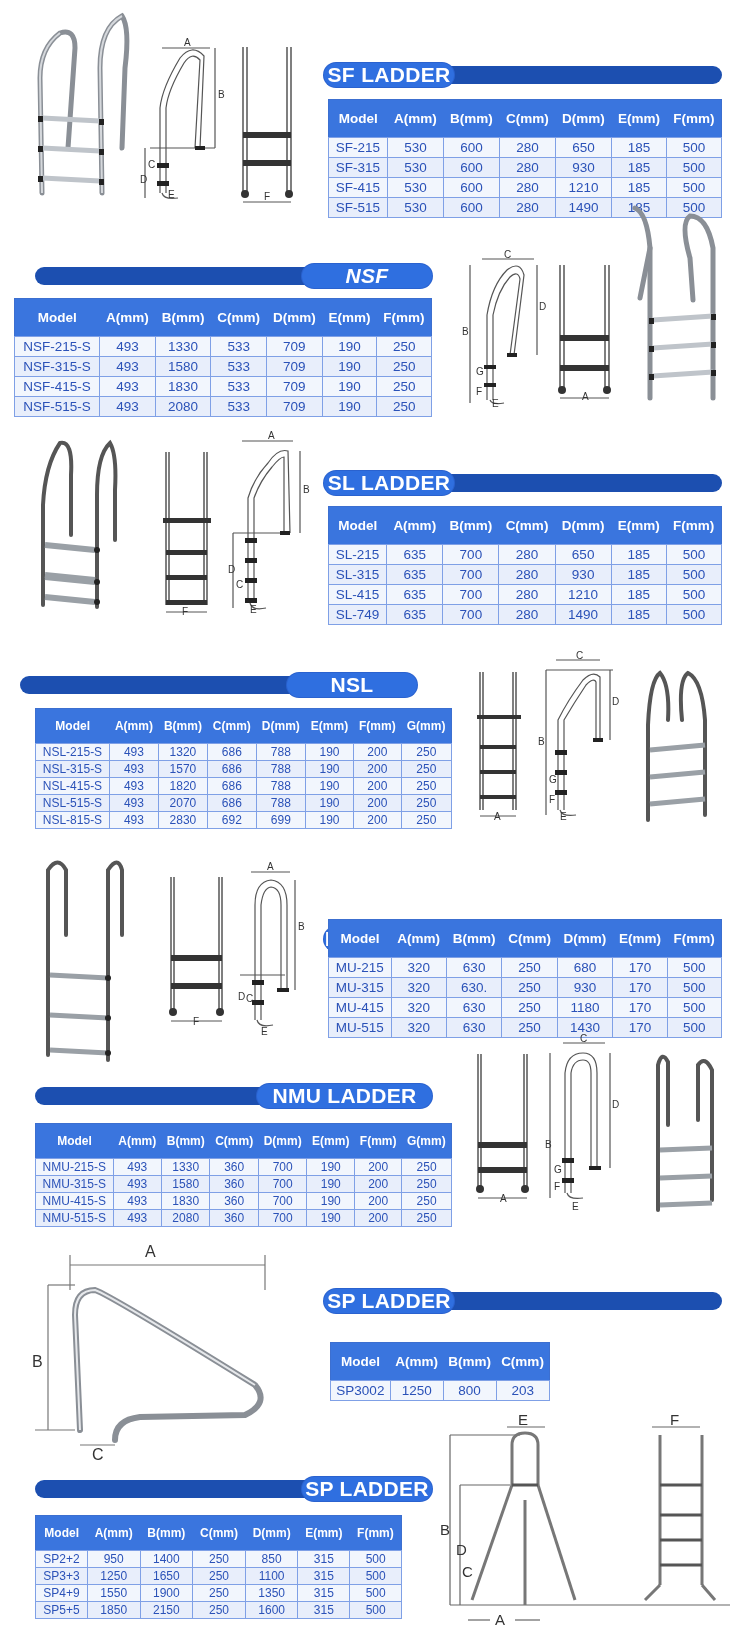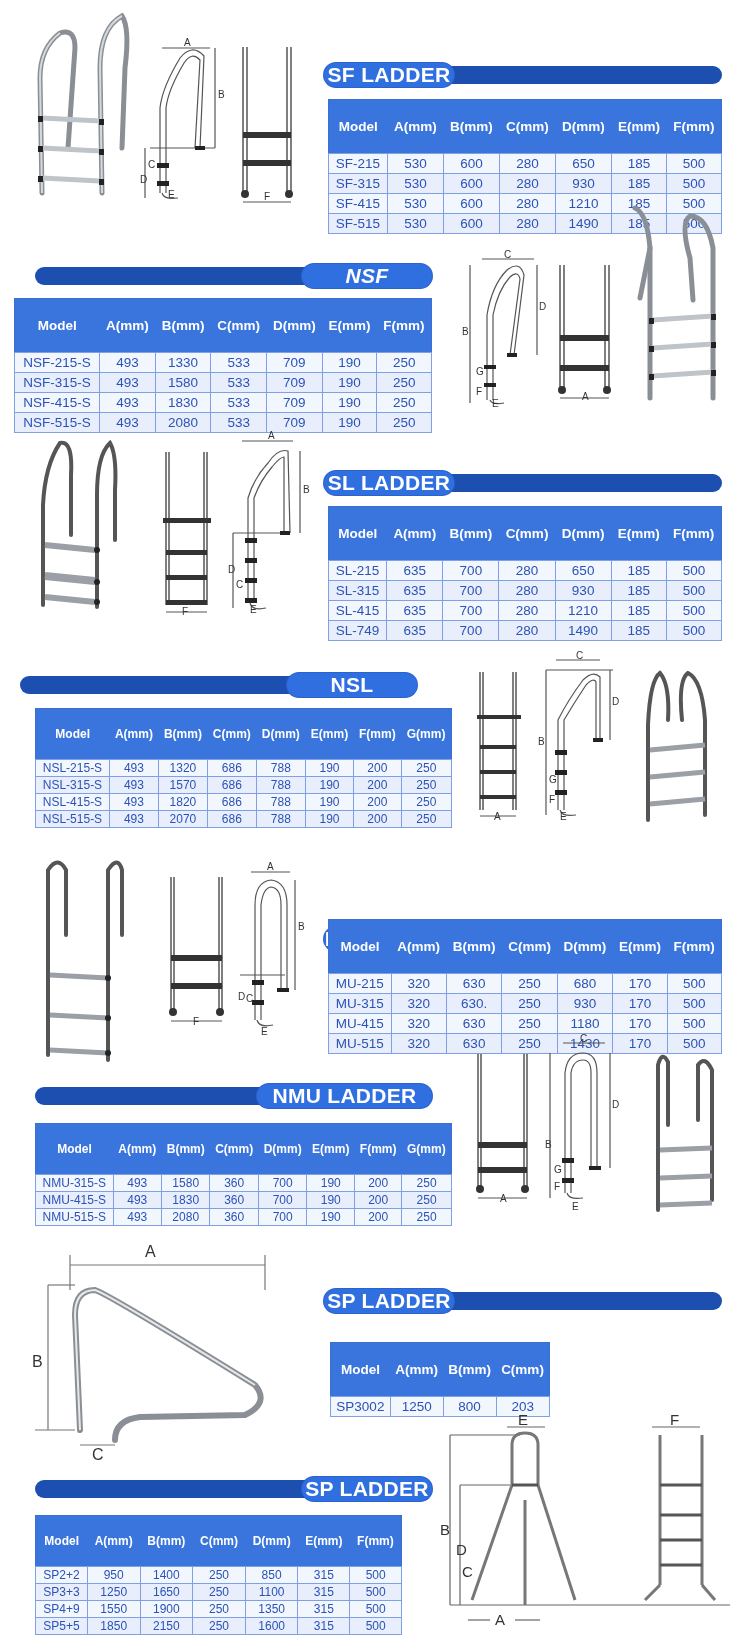--- a/index.html
+++ b/index.html
@@ -9,21 +9,21 @@
   .banner .bar { position:absolute; top:3px; bottom:3px; left:0; right:0;
                  background:#1c4fb0; border-radius:12px; }
   .banner .pill { position:absolute; top:0; bottom:0; width:130px; background:#2f6fe0;
                   border-radius:13px; color:#fff; font-weight:bold; font-size:21px;
                   line-height:24px; text-align:center; letter-spacing:0.3px;
                   box-shadow:0 0 0 1px #2a62cf; }
   .banner.left .pill { left:0; }
   .banner.right .pill { right:0; }
   table.spec { position:absolute; border-collapse:collapse; background:#f2f6fd;
                border:1.5px solid #3c6fd0; font-size:13.5px; }
-  table.spec th { background:#3a75de; color:#fff; font-weight:bold; padding:16px 3px;
+  table.spec th { background:#3a75de; color:#fff; font-weight:bold; padding:8px 3px;
                   height:21px; text-align:center; white-space:nowrap; }
   table.spec td { color:#2b52b8; text-align:center; height:19px; padding:0 3px;
                   border:1px solid #7fa0e6; white-space:nowrap; }
   table.spec tr:nth-child(even) td { background:#e8eefb; }
   table.small { font-size:12px; }
   table.small th { height:18px; }
   table.small td { height:16px; }
   svg.ill { position:absolute; overflow:visible; }
   .dim { font-family:"Liberation Sans",sans-serif; font-size:10px; fill:#333; }
 </style>
@@ -433,20 +433,30 @@
       <tr>
           <td>NSL-515-S</td>
           <td>493</td>
           <td>2070</td>
           <td>686</td>
           <td>788</td>
           <td>190</td>
           <td>200</td>
           <td>250</td>
         </tr>
+      <tr>
+          <td>NSL-815-S</td>
+          <td>493</td>
+          <td>2830</td>
+          <td>692</td>
+          <td>699</td>
+          <td>190</td>
+          <td>200</td>
+          <td>250</td>
+        </tr>
     </tbody>
   </table>
   <svg class="ill" style="left:475px;top:670px" width="50" height="150" viewBox="0 0 50 150">
     <g fill="none" stroke="#555" stroke-width="1.5">
         <line x1="5" y1="2" x2="5" y2="140"></line>
         <line x1="8" y1="2" x2="8" y2="140"></line>
         <line x1="38" y1="2" x2="38" y2="140"></line>
         <line x1="41" y1="2" x2="41" y2="140"></line>
       </g>
     <g fill="#333">
@@ -618,20 +628,30 @@
           <th>B(mm)</th>
           <th>C(mm)</th>
           <th>D(mm)</th>
           <th>E(mm)</th>
           <th>F(mm)</th>
           <th>G(mm)</th>
     </tr>
       </thead>
     <tbody>
       <tr>
+          <td>NMU-215-S</td>
+          <td>493</td>
+          <td>1330</td>
+          <td>360</td>
+          <td>700</td>
+          <td>190</td>
+          <td>200</td>
+          <td>250</td>
+        </tr>
+      <tr>
           <td>NMU-315-S</td>
           <td>493</td>
           <td>1580</td>
           <td>360</td>
           <td>700</td>
           <td>190</td>
           <td>200</td>
           <td>250</td>
         </tr>
       <tr>

